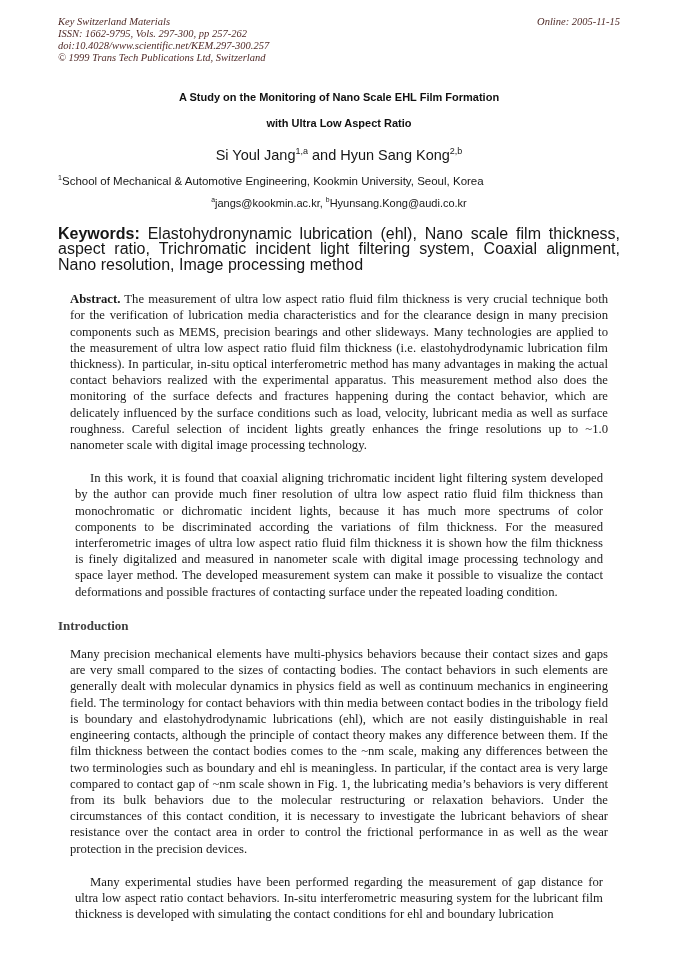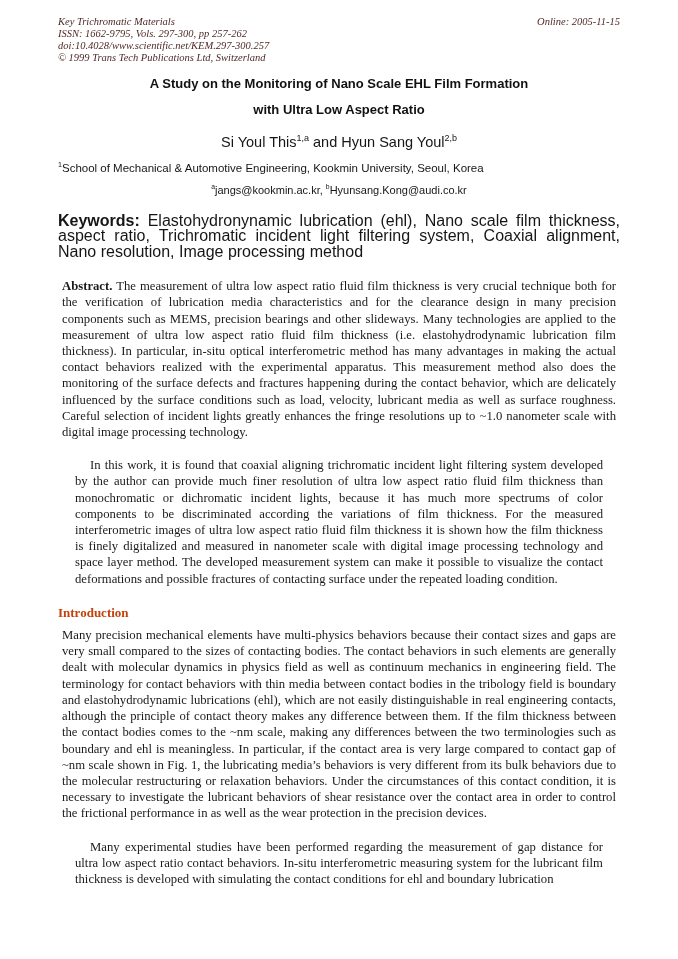--- a/index.html
+++ b/index.html
@@ -23,25 +23,25 @@
     font-style: italic;
     font-size: 10.5px;
     line-height: 12px;
     color: #4f2a28;
     font-family: "Liberation Serif", serif;
   }
   .pub-header .left div { white-space: nowrap; }
   .pub-header .right { white-space: nowrap; }
   
   .paper-title {
-    margin-top: 7px;
+    margin-top: 20px;
     text-align: center;
     font-family: "Liberation Sans", sans-serif;
     font-weight: bold;
-    font-size: 13px;
+    font-size: 11px;
     line-height: 26px;
     color: #111111;
   }
   .authors {
     margin-top: 9px;
     text-align: center;
     font-family: "Liberation Sans", sans-serif;
     font-size: 14.5px;
     line-height: 20px;
     color: #161616;
@@ -76,50 +76,50 @@
   
   .bodytext {
     font-size: 12.7px;
     line-height: 16.2px;
     text-align: justify;
     color: #1a1a1a;
   }
   .abstract { margin-top: 19px; }
   .abstract .label { font-weight: bold; }
   p.cont { margin: 17px; text-indent: 15px; }
-  p.first { margin: 4px; }
+  p.first { margin: 12px; }
   .section-heading {
     margin-top: 18px;
     margin-bottom: 6px;
     font-weight: bold;
     font-size: 13px;
-    color: #c2410c;
+    color: #404040;
   }
 </style>
 </head>
 <body>
 
 <div class="page">
 
   <div class="pub-header" style="color: rgb(79, 42, 40);">
     <div class="left">
-      <div>Key Trichromatic Materials</div>
+      <div>Key Switzerland Materials</div>
       <div>ISSN: 1662-9795, Vols. 297-300, pp 257-262</div>
       <div>doi:10.4028/www.scientific.net/KEM.297-300.257</div>
       <div>© 1999 Trans Tech Publications Ltd, Switzerland</div>
     </div>
     <div class="right">Online: 2005-11-15</div>
   </div>
 
   <div class="paper-title">
     <div>A Study on the Monitoring of Nano Scale EHL Film Formation</div>
     <div>with Ultra Low Aspect Ratio</div>
   </div>
 
-  <div class="authors"><span>Si Youl This</span><sup>1,a</sup><span> and </span><span>Hyun Sang Youl</span><sup>2,b</sup></div>
+  <div class="authors"><span>Si Youl Jang</span><sup>1,a</sup><span> and </span><span>Hyun Sang Kong</span><sup>2,b</sup></div>
 
   <div class="affiliation affil-1"><sup>1</sup><span>School of Mechanical &amp; Automotive Engineering, Kookmin University, Seoul, Korea</span></div>
 
   <div class="emails"><sup>a</sup><span>jangs@kookmin.ac.kr, </span><sup>b</sup><span>Hyunsang.Kong@audi.co.kr</span></div>
 
   <div class="keywords"><span class="label">Keywords:</span><span> Elastohydronynamic lubrication (ehl), Nano scale film thickness, aspect ratio, Trichromatic incident light filtering system, Coaxial alignment, Nano resolution, Image processing method</span></div>
 
   <div class="bodytext abstract">
     <p class="first"><span class="label">Abstract.</span><span> The measurement of ultra low aspect ratio fluid film thickness is very crucial technique both for the verification of lubrication media characteristics and for the clearance design in many precision components such as MEMS, precision bearings and other slideways. Many technologies are applied to the measurement of ultra low aspect ratio fluid film thickness (i.e. elastohydrodynamic lubrication film thickness).  In particular, in-situ optical interferometric method has many advantages in making the actual contact behaviors realized with the experimental apparatus. This measurement method also does the monitoring of the surface defects and fractures happening during the contact behavior, which are delicately influenced by the surface conditions such as load, velocity, lubricant media as well as surface roughness. Careful selection of incident lights greatly enhances the fringe resolutions up to ~1.0 nanometer scale with digital image processing technology.</span></p>
     <p class="cont">In this work, it is found that coaxial aligning trichromatic incident light filtering system developed by the author can provide much finer resolution of ultra low aspect ratio fluid film thickness than monochromatic or dichromatic incident lights, because it has much more spectrums of color components to be discriminated according the variations of film thickness. For the measured interferometric images of ultra low aspect ratio fluid film thickness it is shown how the film thickness is finely digitalized and measured in nanometer scale with digital image processing technology and space layer method. The developed measurement system can make it possible to visualize the contact deformations and possible fractures of contacting surface under the repeated loading condition.</p>

